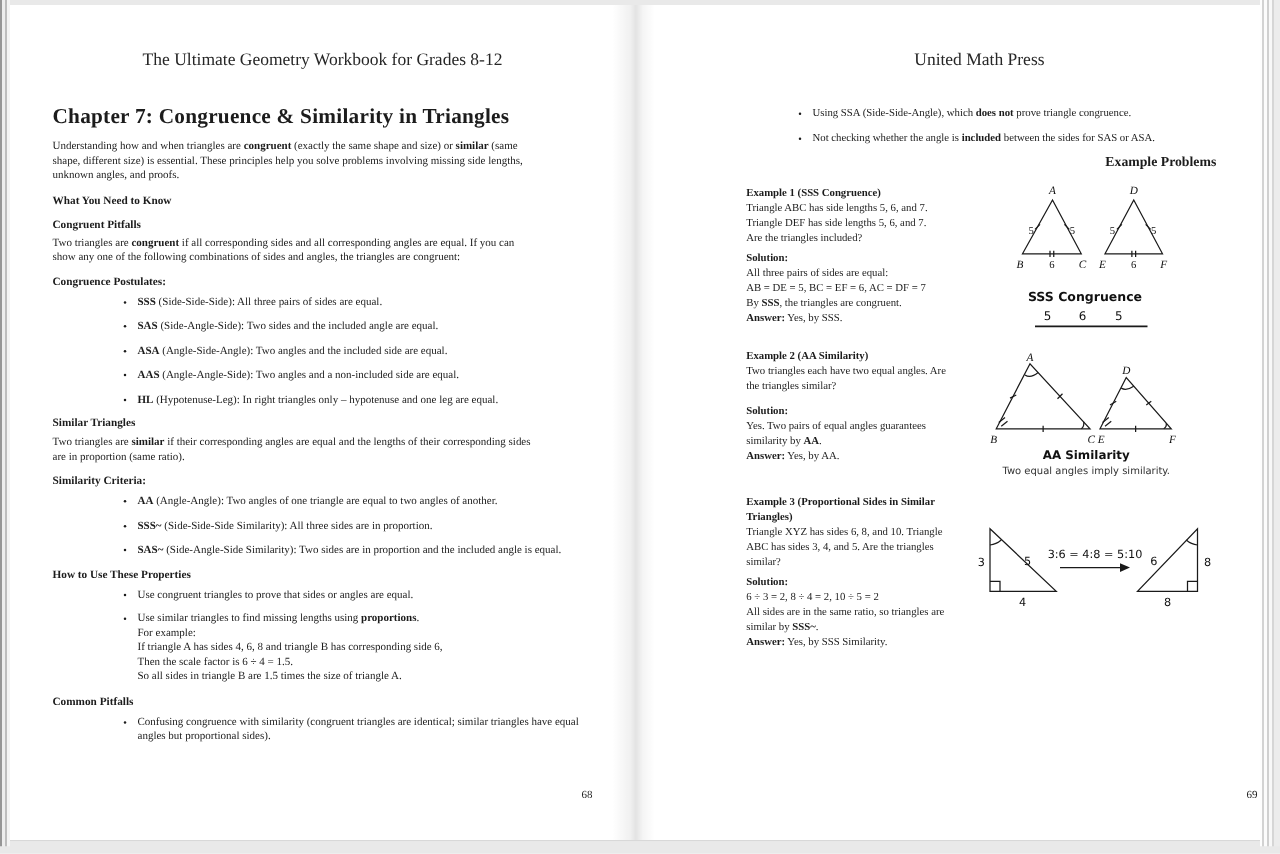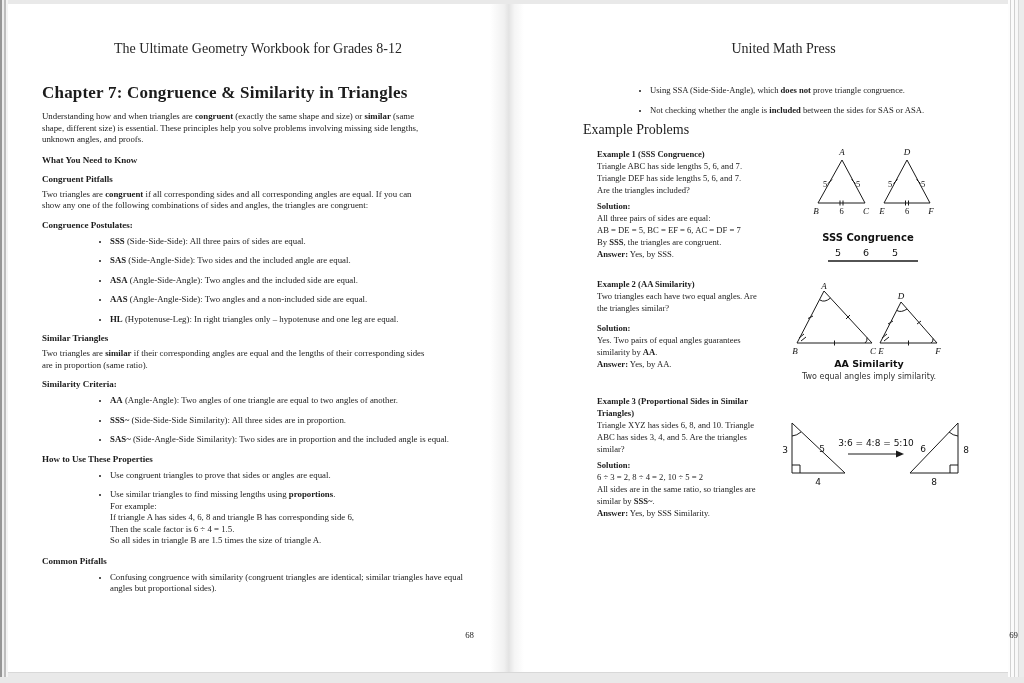--- a/index.html
+++ b/index.html
@@ -19,36 +19,36 @@
   .page { position:absolute; top:0; height:669px; }
   .page-left { left:0; width:497px; }
   .page-right { left:497px; width:503px; }
 
   .running-head { position:absolute; top:37px; font-size:14px; color:#262626; text-align:center; }
   .rh-left  { left:34px; width:432px; }
   .rh-right { left:56px; width:445px; }
 
   .page-num { position:absolute; top:626px; font-size:8.8px; text-align:right; }
   .pn-left  { left:34px; width:432px; }
-  .pn-right { left:68px; width:445px; }
+  .pn-right { left:56px; width:445px; }
 
   
   .lp-content { position:absolute; left:34px; top:0; width:432px; font-size:8.8px; line-height:11.5px; }
   .chapter-title { margin-top:78px; font-size:17px; line-height:21px; font-weight:bold; letter-spacing:.2px; }
   .lp-content h3 { font-size:9px; line-height:12px; font-weight:bold; }
   .line { white-space:nowrap; }
   .b { font-weight:bold; }
   ul { list-style:disc; }
   .lp-content ul { margin-top:5px; padding-left:68px; }
   .lp-content li { margin-bottom:8px; }
   li::marker { font-size:7px; }
 
   
   .rp-content { position:absolute; left:78px; top:0; width:390px; font-size:8.6px; line-height:12px; }
-  .rp-content h3 { font-size:14px; line-height:12px; font-weight:normal; }
+  .rp-content h3 { font-size:11px; line-height:12px; font-weight:bold;text-align:right; }
   .rp-bullets { margin-top:80px; padding-left:67px; }
   .rp-bullets li { margin-bottom:8px; }
   .ex { margin-left:14px; }
   .ex-title { font-weight:bold; }
   .sol-label { font-weight:bold; }
 
   
   .fig { position:absolute; overflow:visible; }
   .fig path, .fig line, .fig polygon, .fig polyline { fill:none; stroke:#1a1a1a; stroke-width:1; }
   .fig polygon.head { fill:#1a1a1a; stroke:none; }

